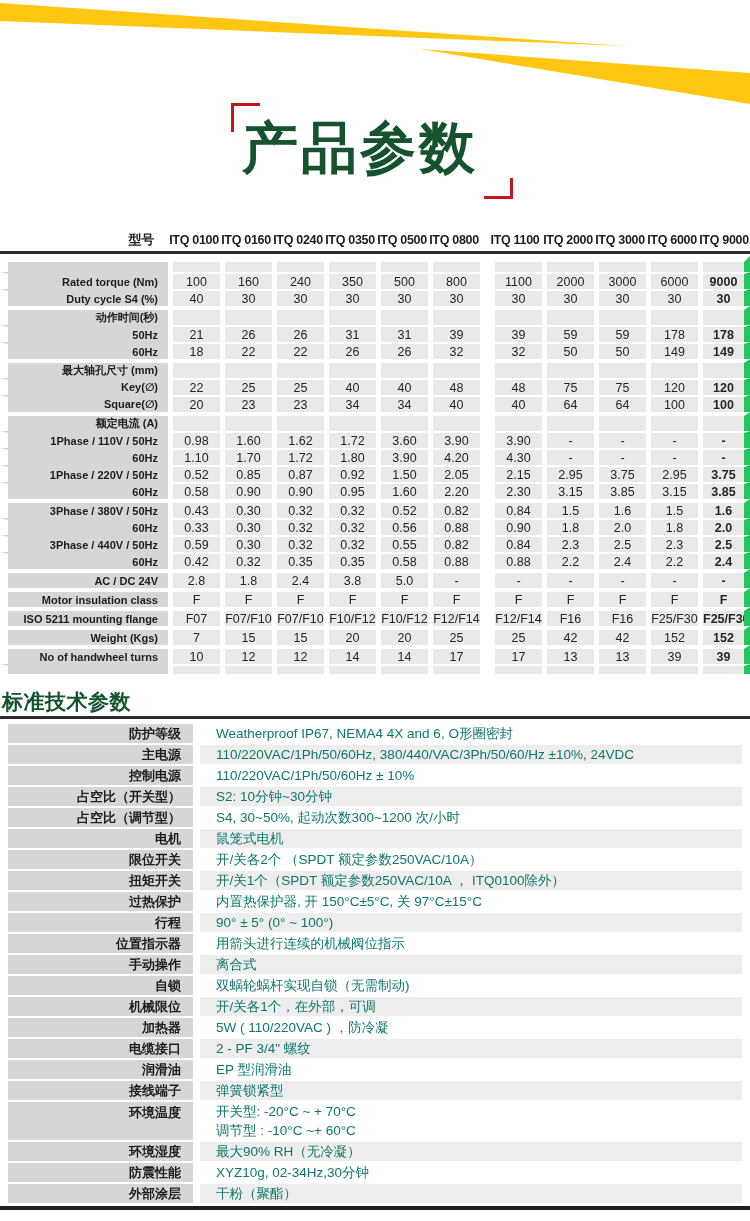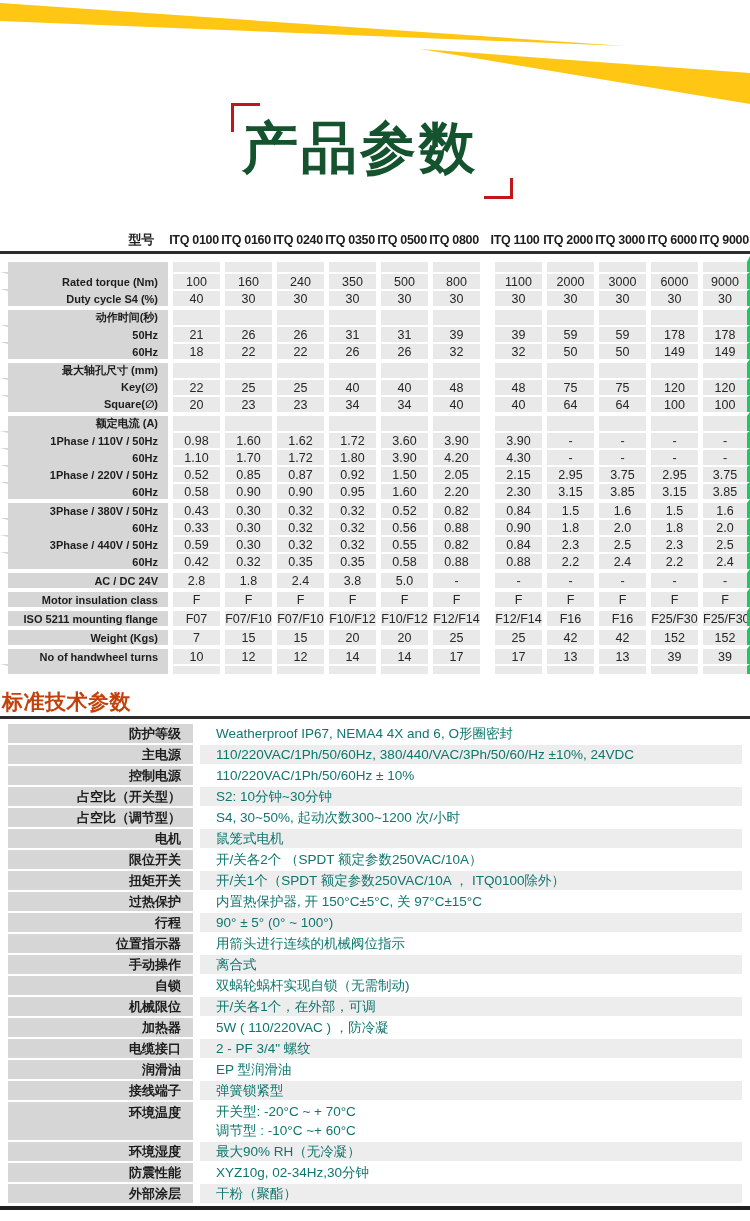--- a/index.html
+++ b/index.html
@@ -36,32 +36,32 @@
   table.spec td{height:15px;padding:0;overflow:hidden;white-space:nowrap;}
   table.spec td.l{background:#d6d6d6;border-left:8px solid #fff;text-align:right;
                   padding-right:10px;font-weight:bold;font-size:11px;}
   table.spec td.v{background:#e9e9e9;text-align:center;position:relative;
                   border-left:5px solid #fff;color:#262626;}
   table.spec td.v::before{content:'';position:absolute;left:-3px;top:-6px;bottom:-1px;
                   width:1px;background:#b4b4b4;}
   table.spec td.v.wide{border-left-width:15px;}
   table.spec td.v.wide::after{content:'';position:absolute;left:-13px;top:-6px;bottom:-1px;
                   width:1px;background:#b4b4b4;}
-  table.spec td.v.last{border-right:3px solid #22c55e;}
+  table.spec td.v.last{border-right:6px solid #22c55e;font-weight:bold;}
   table.spec td.v.last::after{content:'';position:absolute;right:-4px;top:-6px;bottom:-1px;
                   width:1px;background:#b4b4b4;}
   table.spec tr td{border-top:2px solid #fff;}
   table.spec tr td.l{border-top-color:#d6d6d6;}
   table.spec tr.blk td{border-top:4px solid #fff;}
   table.spec tr.sp0 td{border-top:6px solid #fff;height:10px;}
   table.spec tr.sp1 td{height:8px;}
 
   
   .tech-heading{position:absolute;top:688px;left:2px;font-size:21px;font-weight:bold;
-                color:#c2410c;letter-spacing:0.5px;}
+                color:#14532d;letter-spacing:0.5px;}
   table.tech{position:absolute;top:722px;left:0;width:750px;table-layout:fixed;
              border-collapse:separate;border-spacing:0;font-size:13.5px;}
   table.tech td{height:19px;padding:0;border-top:2px solid #fff;overflow:hidden;}
   table.tech td.l{background:#d6d6d6;border-left:8px solid #fff;text-align:right;
                   padding-right:12px;font-weight:bold;font-size:13px;color:#1d1d1d;
                   white-space:nowrap;}
   table.tech td.l.top{vertical-align:top;padding-top:2px;}
   table.tech td.v{border-left:7px solid #fff;border-right:8px solid #fff;
                   padding-left:16px;text-align:left;color:#0f766e;white-space:nowrap;}
   table.tech td.v.g{background:#ededed;}

